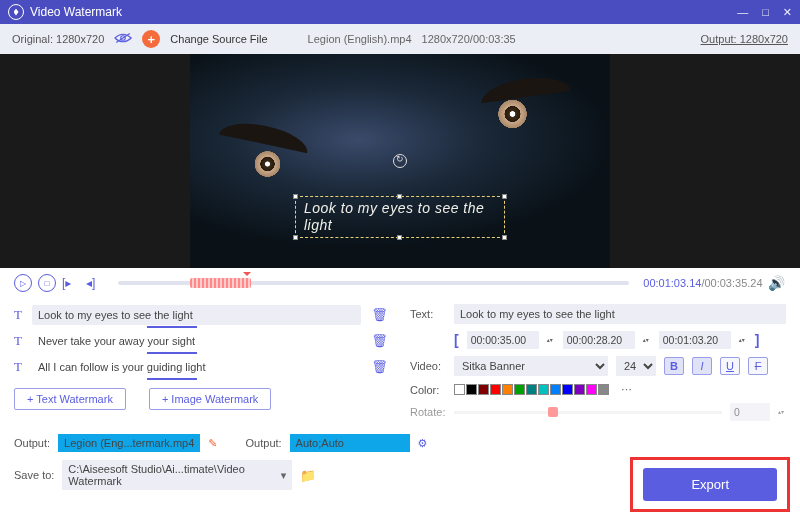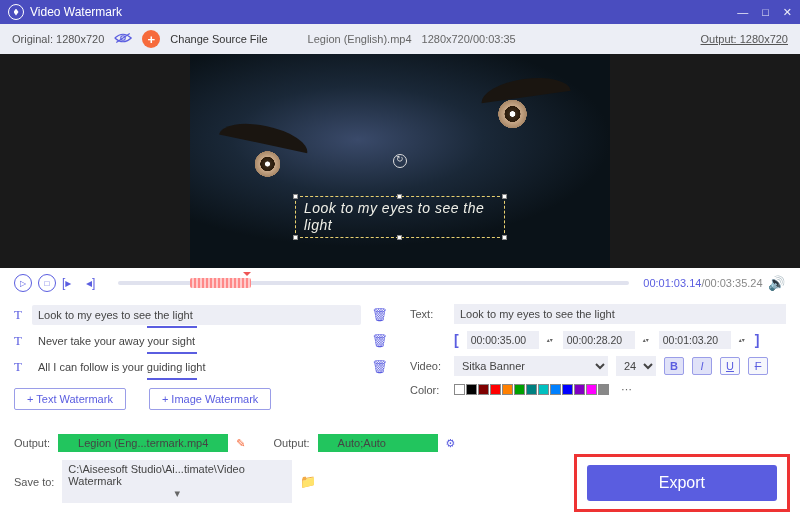--- a/index.html
+++ b/index.html
@@ -54,28 +54,28 @@
 .time-input { background:#edeef5; border:none; padding:3px 4px; font-size:10.5px; color:#444; width:72px; }
 .stepper { display:inline-flex; flex-direction:column; font-size:6px; color:#666; line-height:5px; margin-right:2px; }
 .bracket { color:#5a5de0; font-size:14px; font-weight:bold; }
 .sel { background:#edeef5; border:none; padding:3px 4px; font-size:11px; color:#444; }
 .sel.font { width:154px; } .sel.size { width:40px; }
 .fmt-btn { width:20px; height:18px; border:1px solid #9a9de8; color:#5a5de0; background:#f6f7fc; font-size:11px; display:flex; align-items:center; justify-content:center; cursor:pointer; border-radius:2px; }
 .fmt-btn.active { background:#e0e2f8; }
 .swatches { display:flex; gap:1px; align-items:center; }
 .sw { width:11px; height:11px; border:1px solid #888; }
 .footer { display:flex; align-items:center; padding:6px 14px; font-size:11px; color:#555; gap:8px; }
-.footer .fld { background:#22c55e; padding:3px 20px; color:#444; }
+.footer .fld { background:#0ea5e9; padding:3px 6px; color:#444; }
 .footer .edit-icon { color:#f66b3c; cursor:pointer; }
 .footer .gear-icon { color:#5a5de0; cursor:pointer; }
 .footer-row2 { display:flex; align-items:center; padding:2px 14px 10px; font-size:11px; color:#555; gap:8px; }
-.footer-row2 .dd { background:#edeef5; padding:3px 6px; color:#444; display:flex; align-items:center; width:230px;flex-direction:column; }
+.footer-row2 .dd { background:#edeef5; padding:3px 6px; color:#444; display:flex; align-items:center; width:230px; }
 .folder-icon { color:#5a5de0; font-size:13px; cursor:pointer; }
 .export-wrap { position:absolute; right:10px; bottom:10px; border:3px solid #e33; padding:8px 10px; }
-.export-btn { background:#5a5de0; color:#fff; border:none; padding:9px 72px; font-size:16px; border-radius:3px; cursor:pointer; }
+.export-btn { background:#5a5de0; color:#fff; border:none; padding:9px 48px; font-size:13px; border-radius:3px; cursor:pointer; }
 </style>
 </head>
 <body>
 
 <div class="titlebar">
   <span class="logo"></span>
   <span>Video Watermark</span>
   <div class="win-controls">
     <span>—</span>
     <span>□</span>
@@ -193,20 +193,28 @@
           <span class="sw" style="background: rgb(0, 128, 128);"></span>
           <span class="sw" style="background: rgb(0, 192, 192);"></span>
           <span class="sw" style="background: rgb(0, 128, 255);"></span>
           <span class="sw" style="background: rgb(0, 0, 255);"></span>
           <span class="sw" style="background: rgb(128, 0, 192);"></span>
           <span class="sw" style="background: rgb(255, 0, 255);"></span>
           <span class="sw" style="background: rgb(136, 136, 136);"></span>
         </div>
       <span style="color:#666;margin-left:4px">⋯</span>
     </div>
+    <div class="prow" style="opacity:.6">
+      <label>Rotate:</label>
+      <div style="flex:1;height:3px;background:#eee;position:relative">
+          <div style="position:absolute;left:35%;top:-4px;width:10px;height:10px;background:#f55;border-radius:2px"></div>
+        </div>
+      <input class="time-input" style="width: 40px;" value="0">
+        <span class="stepper">▴▾</span>
+    </div>
   </div>
 </div>
 
 <div class="footer">
   <span>Output:</span>
   <span class="fld">Legion (Eng...termark.mp4</span>
   <span class="edit-icon">✎</span>
   <span style="margin-left:20px">Output:</span>
   <span class="fld" style="width:120px">Auto;Auto</span>
   <span class="gear-icon">⚙</span>

